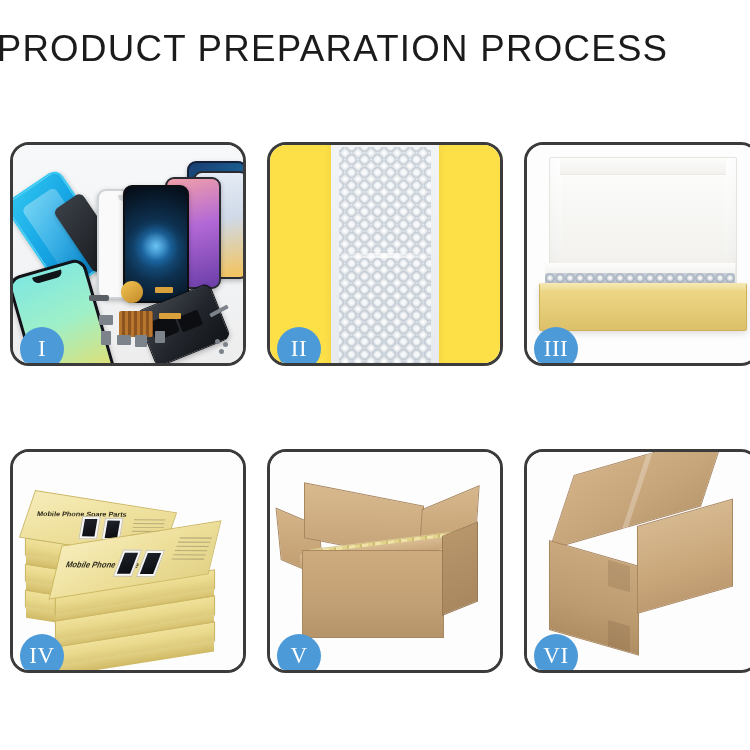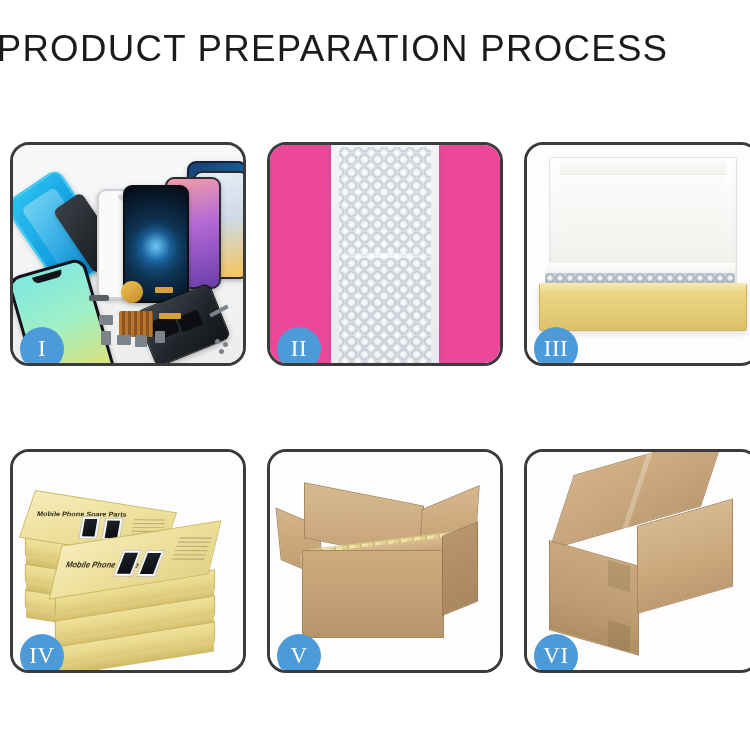--- a/index.html
+++ b/index.html
@@ -156,21 +156,21 @@
   .chip.gold{background:linear-gradient(140deg,#f2c451,#c2892a);border-radius:50%;}
   .chip.board{
     background:repeating-linear-gradient(90deg,#b9762f 0 3px,#8c5520 3px 6px),
                repeating-linear-gradient(0deg,#b9762f 0 3px,#8c5520 3px 6px);
     border-radius:2px;
   }
   .chip.flex{background:#d8a13c;border-radius:1px;}
   .chip.tiny{background:#7d838b;border-radius:1px;}
 
   
-  .p2{background:#ec4899;}
+  .p2{background:#fde047;}
   .bwrap{
     position:absolute;left:50%;top:-4px;transform:translateX(-50%);
     width:108px;height:236px;
     background:linear-gradient(180deg,#f2f4f6,#e6eaee);
     box-shadow:0 0 8px rgba(0,0,0,.07);
   }
   .bubbles{
     position:absolute;left:8px;top:6px;width:92px;height:226px;
     background:
       radial-gradient(circle at 6px 6px, rgba(255,255,255,.95) 1px, rgba(192,200,208,.55) 5.4px, rgba(255,255,255,0) 6.2px),

